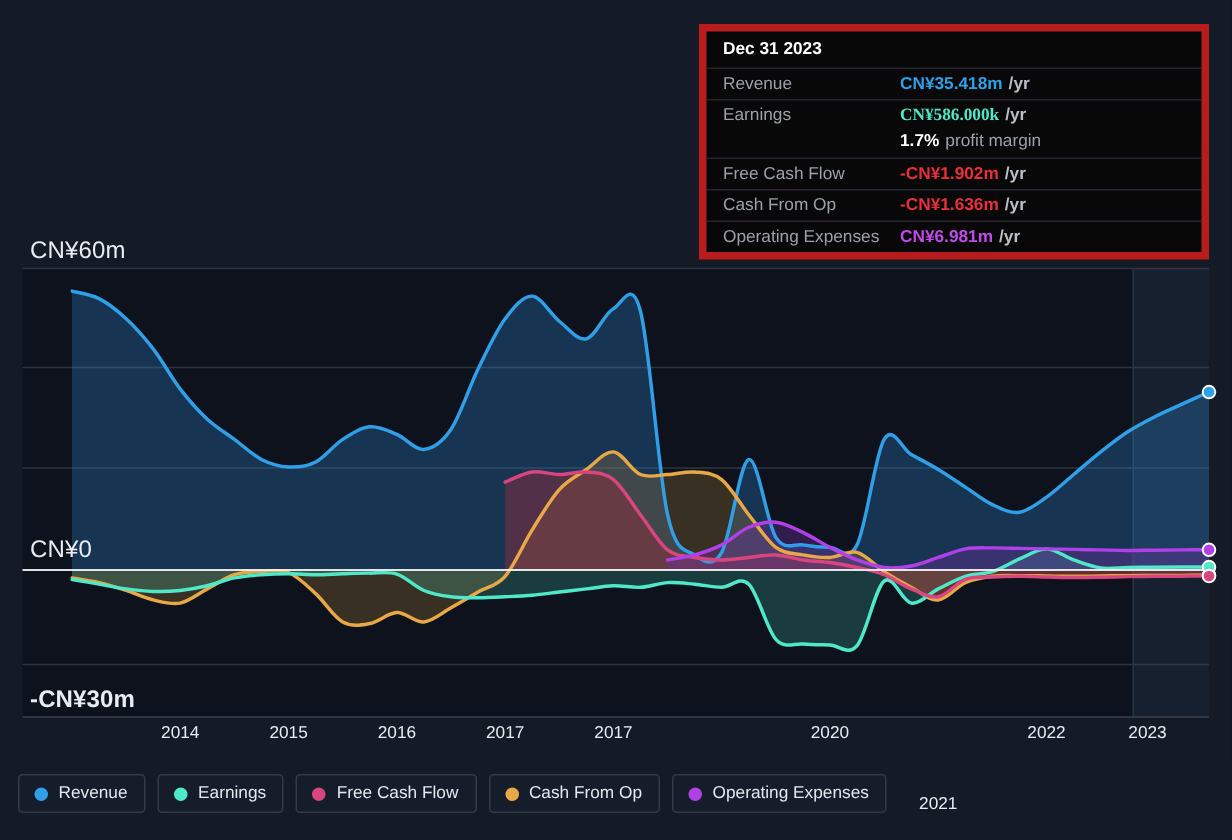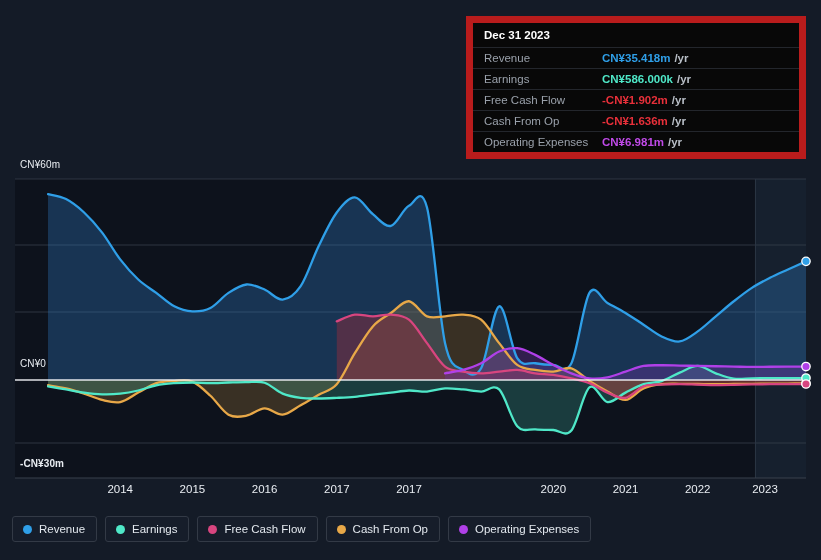--- a/index.html
+++ b/index.html
@@ -27,21 +27,21 @@
   #chart-wrap {
     position: absolute;
     left: 0; top: 0;
     width: 821px;
     height: 500px;
   }
   #chart-svg { display: block; }
 
   .axis-label {
     position: absolute;
-    font-size: 10px;
+    font-size: 16px;
     color: #e9edf2;
     letter-spacing: .1px;
     white-space: nowrap;
     pointer-events: none;
   }
   #y-top   { left: 20px; top: 159px; }
   #y-zero  { left: 20px; top: 358px; }
   #y-bot   { left: 20px; top: 458px; font-weight: bold; }
 
   .x-tick {
@@ -54,21 +54,21 @@
     pointer-events: none;
   }
 
   
   #tooltip {
     position: absolute;
     left: 466px;
     top: 16px;
     width: 340px;
     background: #080808;
-    border: 7px solid #b91c1c;
+    border: 5px solid #b91c1c;
     padding: 0;
     box-sizing: border-box;
     z-index: 40;
   }
   #tooltip .tt-date {
     font-size: 11.5px;
     font-weight: bold;
     color: #ffffff;
     padding: 6px 10px 6px 11px;
   }
@@ -191,38 +191,43 @@
     <div class="axis-label" id="y-bot">-CN¥30m</div>
 
     <div id="x-ticks">
         <div class="x-tick" style="left: 120.2px;">2014</div>
         <div class="x-tick" style="left: 192.4px;">2015</div>
         <div class="x-tick" style="left: 264.6px;">2016</div>
         <div class="x-tick" style="left: 336.8px;">2017</div>
         <div class="x-tick" style="left: 409px;">2017</div>
         <div class="x-tick" style="left: 481.1px; margin-top: 48px;">2019</div>
         <div class="x-tick" style="left: 553.3px;">2020</div>
-        <div class="x-tick" style="left: 625.5px;">2021</div>
+        <div class="x-tick" style="left: 625.5px; margin-top: 47px;">2021</div>
         <div class="x-tick" style="left: 697.7px;">2022</div>
         <div class="x-tick" style="left: 765px;">2023</div>
       </div>
   </div>
 
   <div id="tooltip">
     <div class="tt-date">Dec 31 2023</div>
     <div id="tt-rows">
         <div class="tt-row">
           <span class="tt-label">Revenue</span>
           <span class="tt-val" style="color: rgb(47, 159, 232);">CN¥35.418m</span>
           <span class="tt-unit">/yr</span>
         </div>
         <div class="tt-row">
           <span class="tt-label">Earnings</span>
-          <span class="tt-val" style="color: rgb(79, 232, 200);">CN¥586.000k</span>
-          <span class="tt-unit">/yr</span>
+          <span class="tt-val" style="color: rgb(79, 232, 200); font-family: Liberation Serif, serif;">CN¥586.000k</span>
+          <span class="tt-unit">/yr</span>
+        </div>
+        <div class="tt-row no-rule">
+          <span class="tt-label"></span>
+          <span class="tt-margin-val">1.7%</span>
+          <span class="tt-margin-txt">profit margin</span>
         </div>
         <div class="tt-row">
           <span class="tt-label">Free Cash Flow</span>
           <span class="tt-val" style="color: rgb(232, 48, 58);">-CN¥1.902m</span>
           <span class="tt-unit">/yr</span>
         </div>
         <div class="tt-row">
           <span class="tt-label">Cash From Op</span>
           <span class="tt-val" style="color: rgb(232, 48, 58);">-CN¥1.636m</span>
           <span class="tt-unit">/yr</span>

